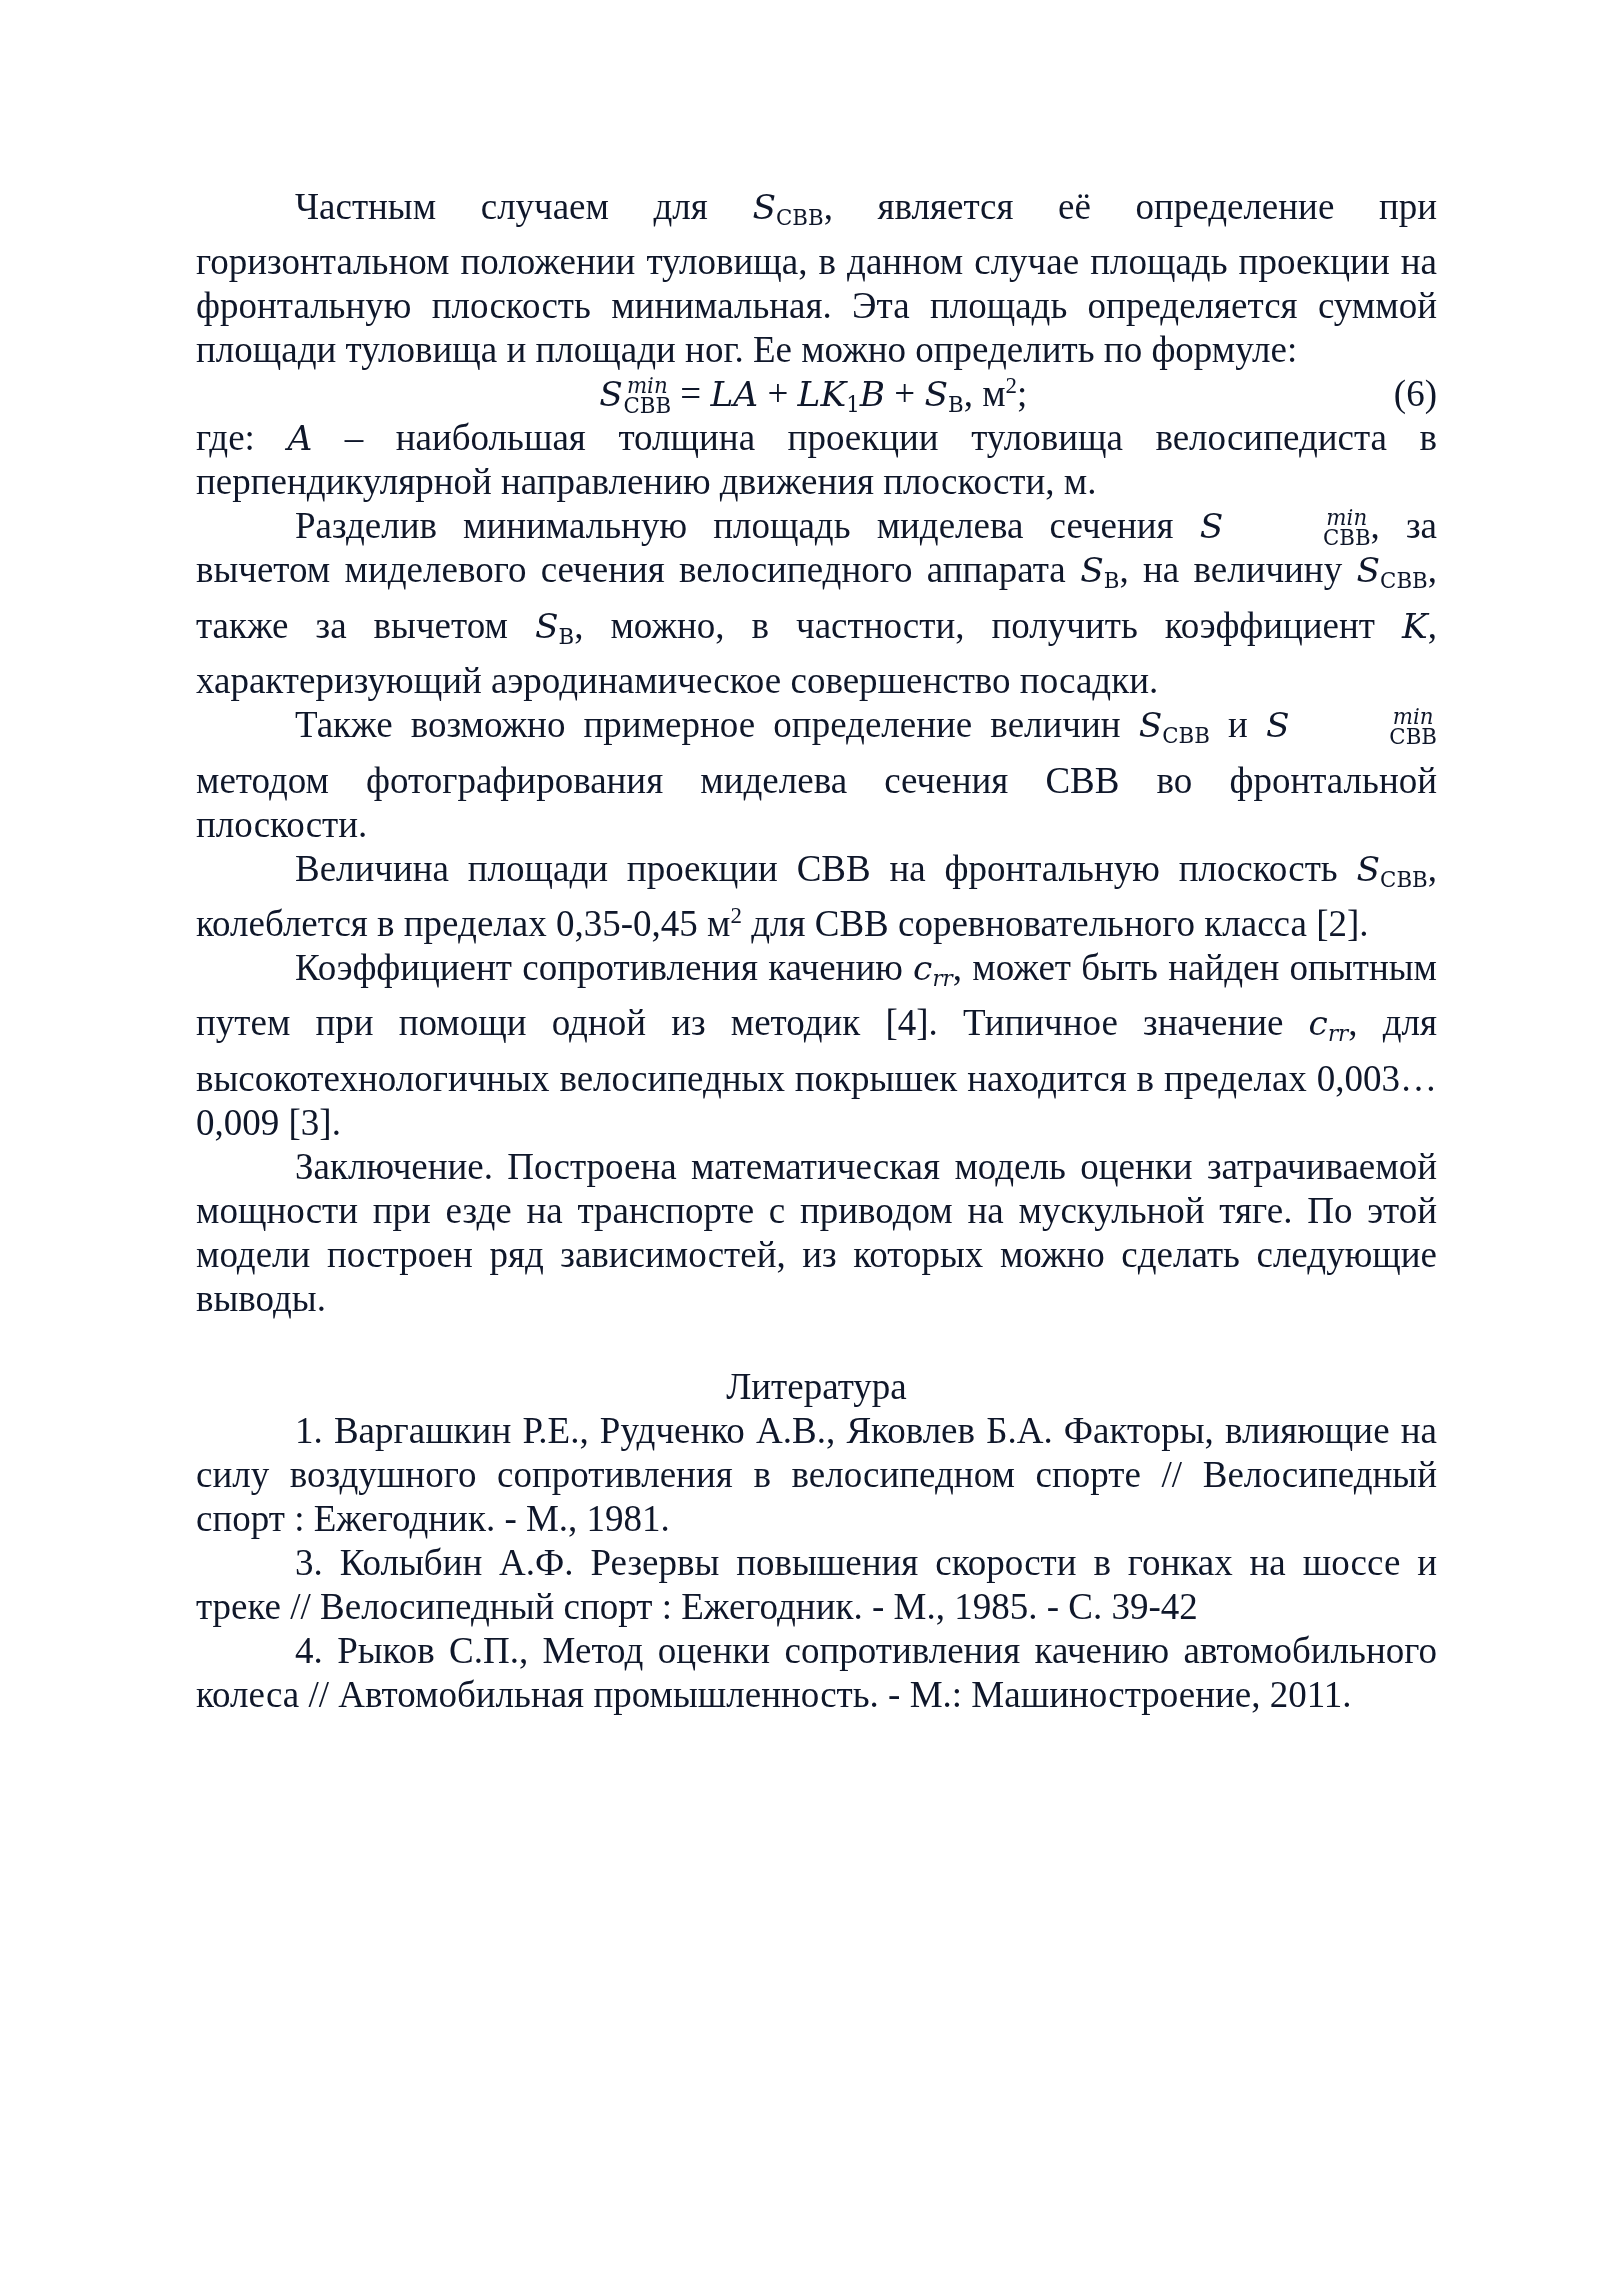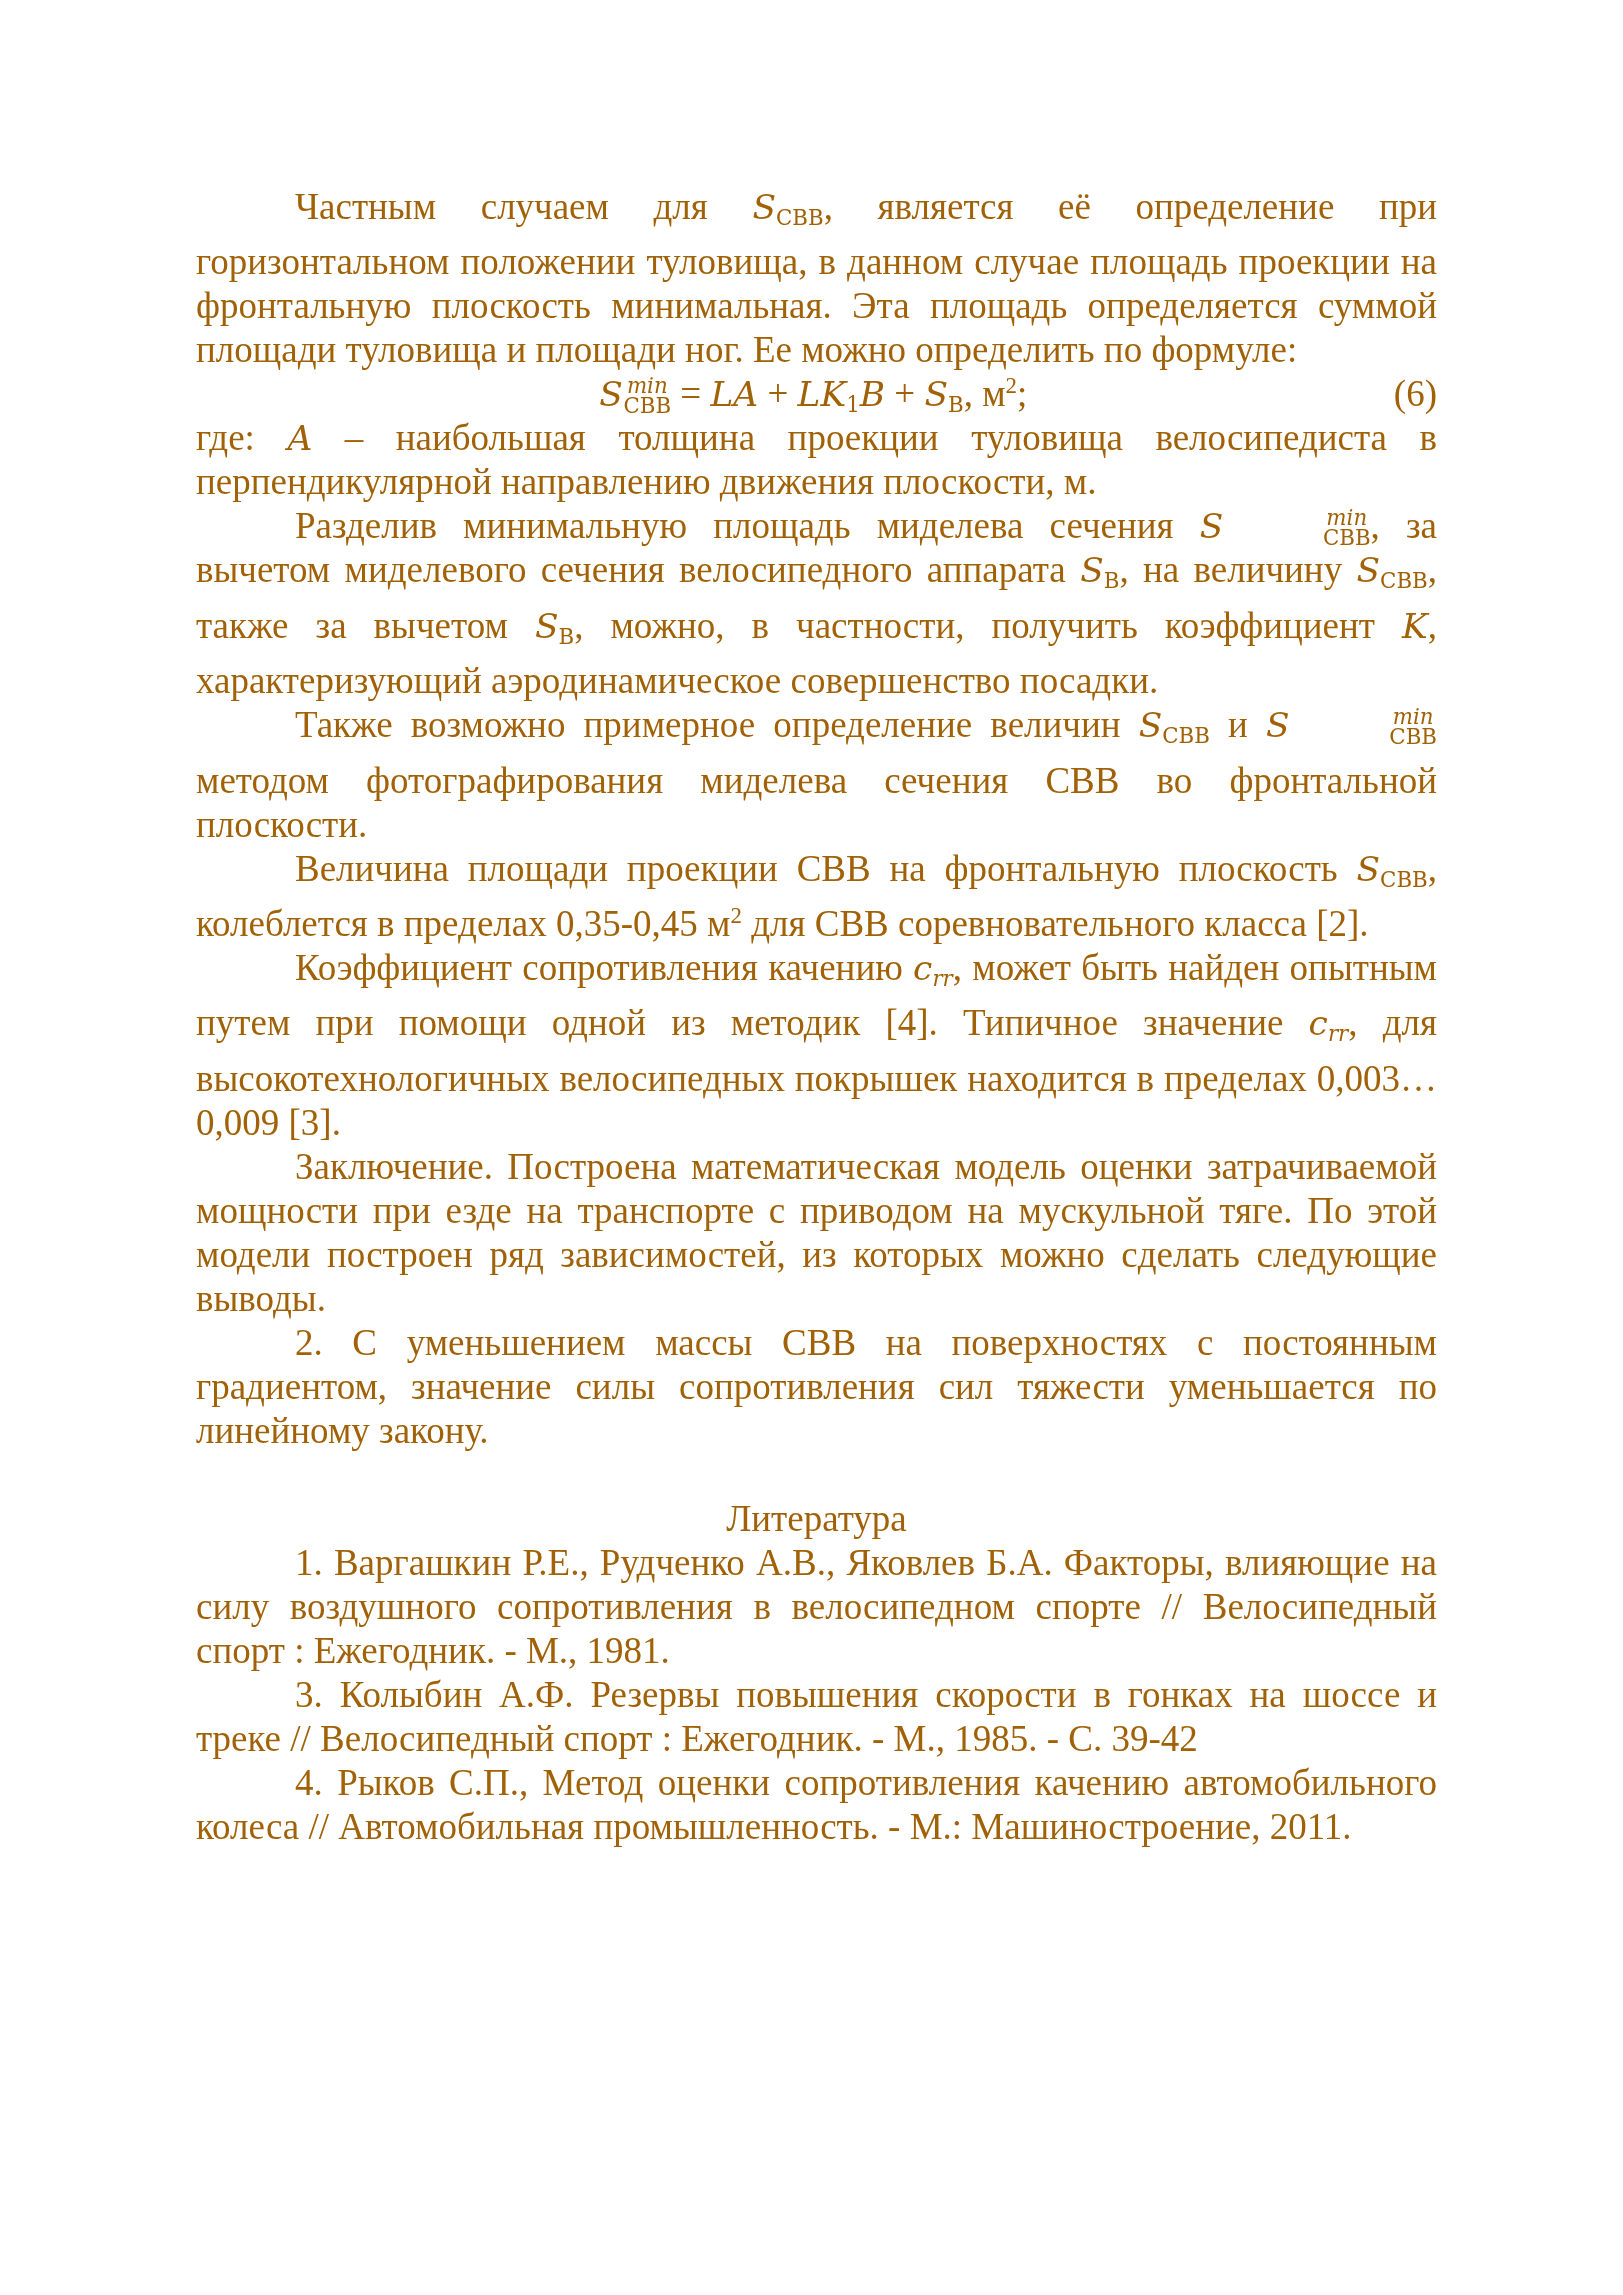--- a/index.html
+++ b/index.html
@@ -1,20 +1,20 @@
 <!DOCTYPE html>
 <html style="font-size:10.5px"><head>
 <meta charset="utf-8">
 <style>
   html, body { margin: 0; padding: 0; background: #ffffff; }
   body { width: 1623px; height: 2295px; position: relative; overflow: hidden; }
   .page {
     position: absolute; left: 196px; top: 185px; width: 1241px;
     font-family: "Liberation Serif", "DejaVu Serif", serif;
-    font-size: 37px; line-height: 44px; color: #a16207;
+    font-size: 37px; line-height: 44px; color: #0f172a;
   }
   .p { text-align: justify; text-indent: 99px; margin: 0; hyphens: manual; }
   .p.noindent { text-indent: 0; }
   .formula {
     position: relative; height: 44px; text-align: center; white-space: nowrap;
   }
   .formula .expr { display: inline-block; margin-left: -6.5px; }
   .formula .num { position: absolute; right: 0; top: 0; }
   i.m { font-family: "DejaVu Serif", "Liberation Serif", serif; font-style: italic; font-size: 0.93em; }
   .sub { font-size: 0.62em; vertical-align: -0.3em; font-style: normal; }
@@ -43,21 +43,20 @@
   <p class="p"><span>Разделив минимальную площадь миделева сечения </span><i class="m"><span>S</span><span class="supsub"><span class="sup-part">min</span><span class="sub-part">СВВ</span></span></i><span>, за вычетом миделевого сечения велосипедного аппарата </span><i class="m"><span>S</span><span class="sub">В</span></i><span>,  на величину </span><i class="m"><span>S</span><span class="sub">СВВ</span></i><span>, также за вычетом </span><i class="m"><span>S</span><span class="sub">В</span></i><span>, можно, в частности, получить коэффициент </span><i class="m">K</i><span>, характеризующий аэродинамическое совершенство посадки.</span></p>
 
   <p class="p"><span>Также возможно примерное определение величин </span><i class="m"><span>S</span><span class="sub">СВВ</span></i><span> и </span><i class="m"><span>S</span><span class="supsub"><span class="sup-part">min</span><span class="sub-part">СВВ</span></span></i><span> методом фотографирования миделева сечения СВВ во фронтальной плоскости.</span></p>
 
   <p class="p"><span>Величина площади проекции СВВ на фронтальную плоскость </span><i class="m"><span>S</span><span class="sub">СВВ</span></i><span>, колеблется в пределах 0,35-0,45 м</span><sup class="s">2</sup><span> для СВВ соревновательного класса [2].</span></p>
 
   <p class="p"><span>Коэффициент сопротивления качению </span><i class="m"><span>c</span><span class="subi">rr</span></i><span>, может быть найден опытным путем при помощи одной из методик [4]. Типичное значение </span><i class="m"><span>c</span><span class="subi">rr</span></i><span>, для высокотехнологичных велосипедных покрышек находится в пределах 0,003…0,009 [3].</span></p>
 
   <p class="p">Заключение. Построена математическая модель оценки затрачиваемой мощности при езде на транспорте с приводом на мускульной тяге. По этой модели построен ряд зависимостей, из которых можно сделать следующие выводы.</p>
 
-  <p class="p">2. С уменьшением массы СВВ на поверхностях с постоянным градиентом, значение силы сопротивления сил тяжести уменьшается по линейному закону.</p>
 
   <div class="gap"></div>
 
   <p class="heading">Литература</p>
 
   <p class="p">1. Варгашкин Р.Е., Рудченко А.В., Яковлев Б.А. Факторы, влияющие на силу воздушного сопротивления в велосипедном спорте // Велосипедный спорт : Ежегодник. - М., 1981.</p>
   <p class="p">3. Колыбин А.Ф. Резервы повышения скорости в гонках на шоссе и треке // Велосипедный спорт : Ежегодник. - М., 1985. - С. 39-42</p>
   <p class="p">4. Рыков С.П., Метод оценки сопротивления качению автомобильного колеса // Автомобильная промышленность. - М.: Машиностроение, 2011.</p>
 
 </div>

